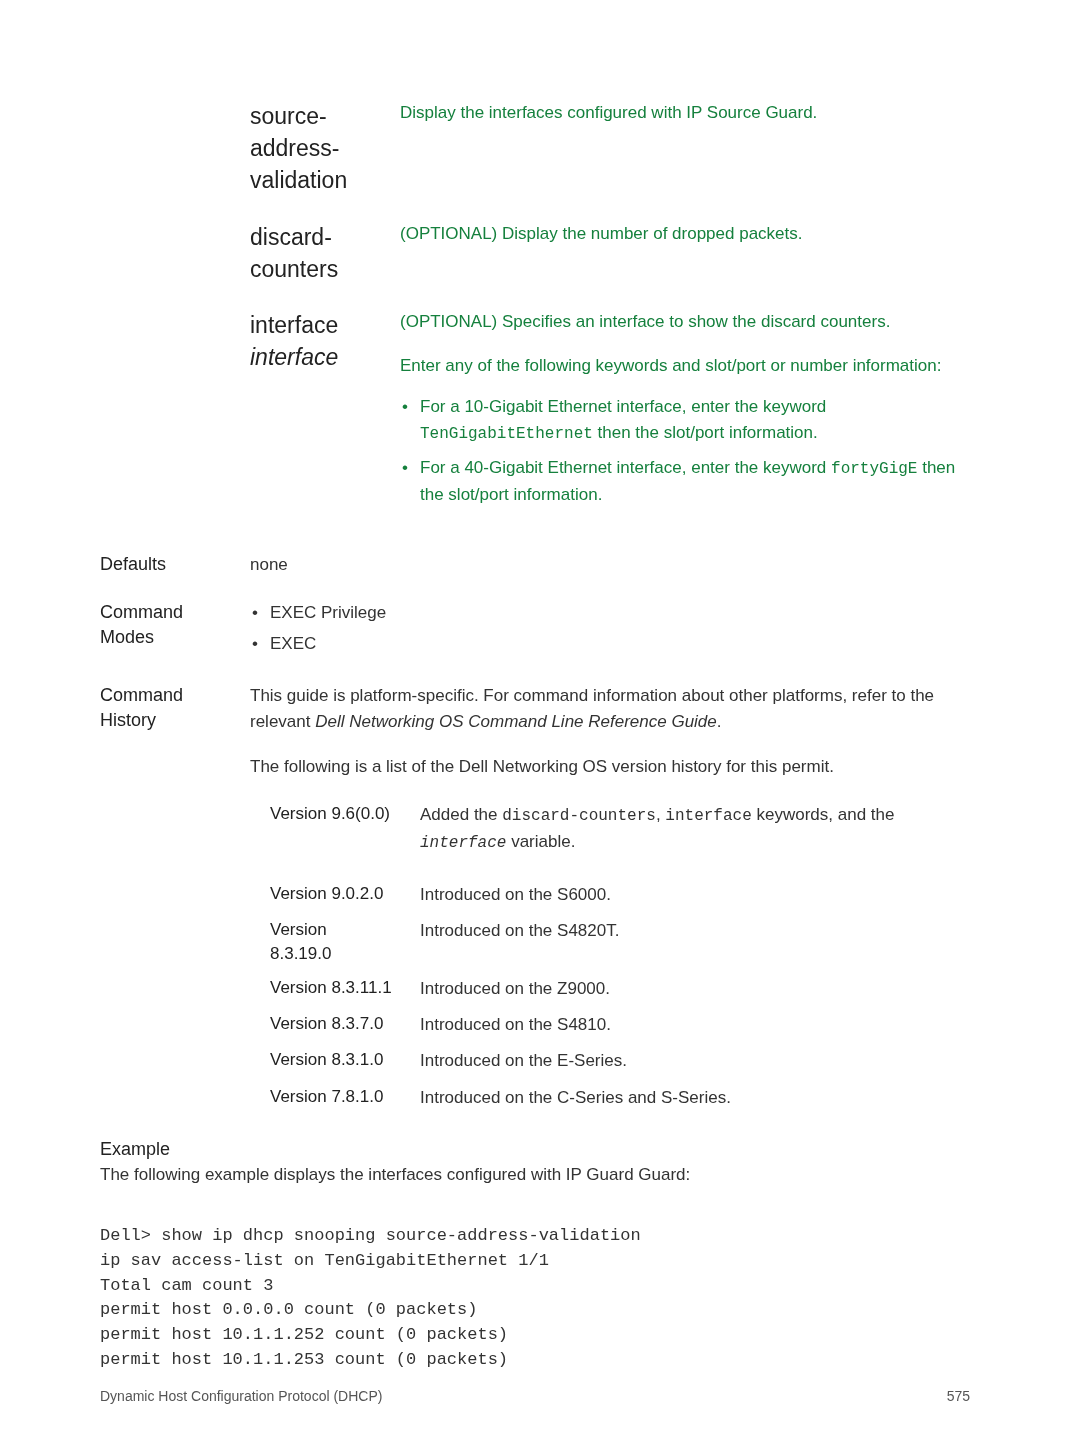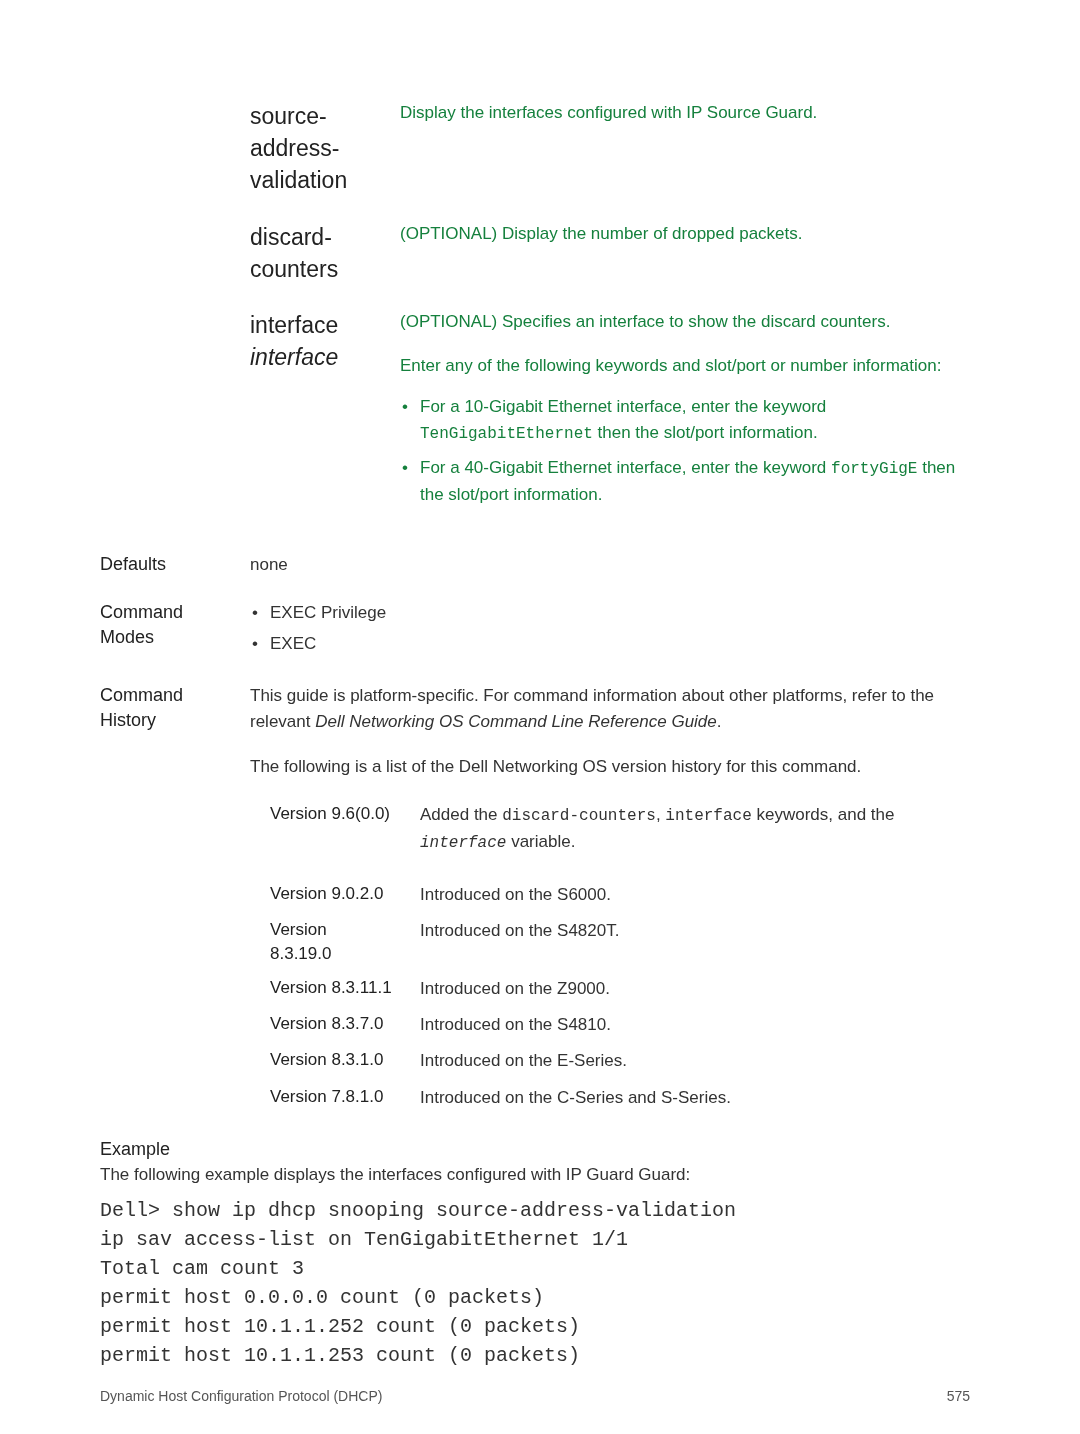--- a/index.html
+++ b/index.html
@@ -24,21 +24,21 @@
     .section-label { width: 150px; font-weight: 400; font-size: 18px; color: #222; line-height: 1.4; flex-shrink: 0; }
     .section-content { flex: 1; font-size: 17px; color: #333; line-height: 1.55; }
     .simple-list { list-style: none; padding: 0; }
     .simple-list li { position: relative; padding-left: 20px; margin-bottom: 4px; font-size: 17px; line-height: 1.55; }
     .simple-list li::before { content: "•"; position: absolute; left: 2px; top: 0; }
     .ver-row { display: flex; align-items: flex-start; margin-top: 10px; }
     .ver-label { width: 150px; font-weight: 400; font-size: 17px; color: #222; line-height: 1.4; flex-shrink: 0; margin-left: 20px; }
     .ver-content { flex: 1; font-size: 17px; color: #333; line-height: 1.55; }
     .para-gap { margin-top: 18px; }
     .footer { position: absolute; bottom: 30px; left: 100px; right: 110px; display: flex; justify-content: space-between; font-size: 14px; color: #555; }
-    .pre-block { font-family: "Courier New", monospace; font-size: 20px; line-height: 1.45; white-space: pre; margin-top: 8px; }
+    .pre-block { font-family: "Courier New", monospace; font-size: 17px; line-height: 1.45; white-space: pre; margin-top: 36px; }
     .ital { font-style: italic; }
   </style>
 </head>
 <body>
 
 <div class="param-block">
   <div class="param-label">
     <div>source-</div>
     <div>address-</div>
     <div>validation</div>
@@ -87,21 +87,21 @@
   </div>
 </div>
 
 <div class="section-row" style="margin-top:22px;">
   <div class="section-label">
     <div>Command</div>
     <div>History</div>
   </div>
   <div class="section-content">
     <div><span>This guide is platform-specific. For command information about other platforms, refer to the relevant </span><span class="ital">Dell Networking OS Command Line Reference Guide</span><span>.</span></div>
-    <div class="para-gap">The following is a list of the Dell Networking OS version history for this command.</div>
+    <div class="para-gap">The following is a list of the Dell Networking OS version history for this permit.</div>
 
     <div class="ver-row" style="margin-top:22px;">
       <div class="ver-label">Version 9.6(0.0)</div>
       <div class="ver-content"><span>Added the </span><span class="mono">discard-counters</span><span>, </span><span class="mono">interface</span><span> keywords, and the </span><span class="mono ital">interface</span><span> variable.</span></div>
     </div>
 
     <div class="ver-row" style="margin-top:26px;">
       <div class="ver-label">Version 9.0.2.0</div>
       <div class="ver-content">Introduced on the S6000.</div>
     </div>

